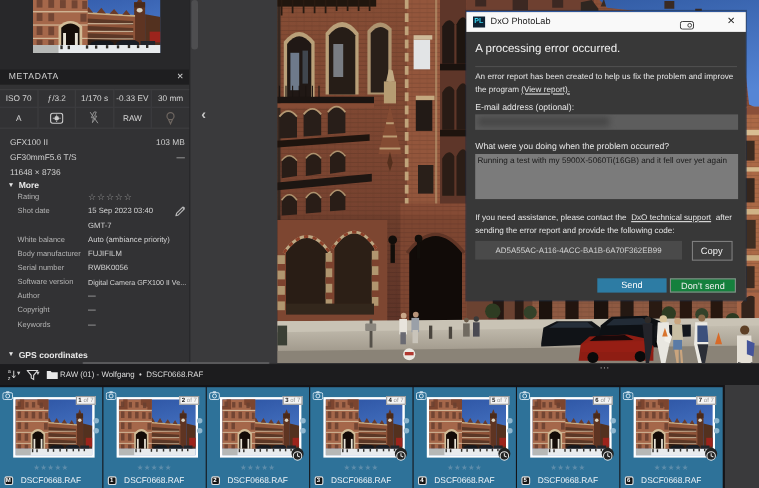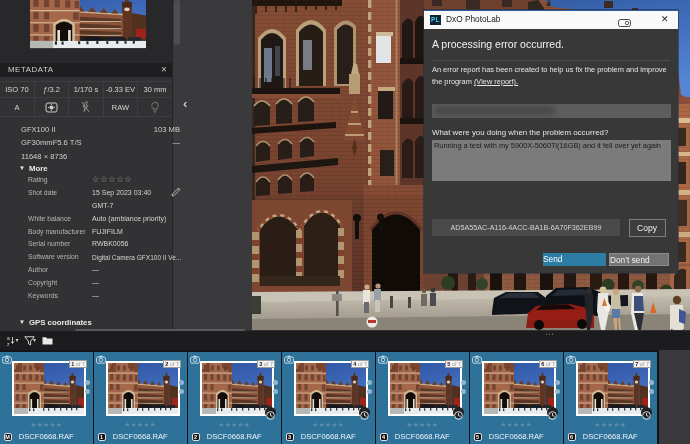--- a/index.html
+++ b/index.html
@@ -12,21 +12,21 @@
 #gutter{left:172px;top:0;width:80px;height:330px;background:#3a3a3c;border-left:1px solid #232325;}
 #vscroll{left:174px;top:0;width:6px;height:45px;background:#4e4e50;border-radius:3px;}
 #chev{left:183px;top:96px;width:12px;height:14px;color:#c8c8c8;font-size:13px;font-weight:bold;}
 #mdhead{left:0;top:0;width:172px;height:14.5px;background:#1e1e20;color:#d2d2d2;font-size:7.8px;font-weight:normal;letter-spacing:0.6px;line-height:14.5px;padding-left:8px;}
 #mdhead .x{position:absolute;right:5px;top:0;font-size:7.5px;letter-spacing:0;color:#cccccc;}
 table.exif{border-collapse:collapse;width:172px;table-layout:fixed;}
 table.exif td{border:1px solid #3e3e40;border-left:none;text-align:center;color:#d6d6d6;font-size:7.5px;height:16.5px;padding:0;}
 table.exif tr:first-child td{border-top:1px solid #3e3e40;}
 table.exif td:last-child{border-right:none;margin-left:10px;}
 table.exif tr:last-child td{height:19px;}
-.info{font-size:7.6px;color:#cfcfcf;position:absolute;left:12px;top:17px;width:172px;height:251px;}
+.info{font-size:7.6px;color:#cfcfcf;position:absolute;left:0;top:17px;width:172px;height:251px;}
 .irow{position:absolute;left:9px;}
 .irval{position:absolute;right:4px;}
 .shead{position:absolute;left:7px;color:#e8e8e8;font-size:7.8px;font-weight:bold;}
 .shead .tri{display:inline-block;font-size:6px;vertical-align:1px;margin-right:4px;}
 .lbl{position:absolute;left:16px;color:#b4b4b4;font-size:6.8px;white-space:nowrap;}
 .val{position:absolute;left:80px;color:#d4d4d4;font-size:7px;white-space:nowrap;}
 #hscroll{left:75px;top:329px;width:170px;height:2px;background:#59595b;border-radius:1px;}
 
 #toolbar{left:0;top:331px;width:690px;height:19px;background:#1c1c1e;color:#dddddd;font-size:7.2px;line-height:19px;}
 #tright{position:absolute;right:103px;top:0;}
@@ -55,22 +55,22 @@
 #dbody{position:absolute;left:0;top:17.5px;width:100%;bottom:0;color:#e6e6e6;font-size:8.7px;}
 #dhead{position:absolute;left:8px;top:9.5px;font-size:10.5px;color:#f2f2f2;}
 #dsep{position:absolute;left:8px;right:8px;top:31.5px;height:1px;background:#4e4e4e;}
 .dp{position:absolute;left:8px;right:8px;line-height:12.4px;font-size:7.4px;}
 .dlab{font-size:7.9px !important;}
 #demail{position:absolute;left:8px;right:7px;top:75.5px;height:13.5px;background:#5d5d5d;overflow:hidden;}
 #demail i{position:absolute;left:2px;top:2px;width:120px;height:9px;background:#474747;filter:blur(3px);}
 #dta{position:absolute;left:8px;right:7px;top:111px;height:41px;background:#7b7b7b;color:#1a1a1a;padding:1px 2px;white-space:nowrap;overflow:hidden;font-size:7.4px;}
 #dcode{position:absolute;left:8px;top:190.5px;width:188px;height:17px;background:#4a4a4a;color:#d4d4d4;text-align:center;line-height:17px;font-size:7.2px;}
 #dcopy{position:absolute;right:12px;top:190px;width:37px;height:18px;background:#3d3d3d;border:1px solid #7e7e7e;color:#f0f0f0;text-align:center;line-height:16px;font-size:8.5px;}
-#dsend{position:absolute;left:119px;top:224.5px;width:63px;height:13px;background:#2d7ca4;color:#ffffff;line-height:13px;font-size:8.3px;}
-#dnosend{position:absolute;right:8.5px;top:224px;width:60px;height:13.5px;background:#737373;border:1px solid #8c8c8c;color:#f0f0f0;text-align:left;line-height:12px;font-size:8.3px;}
+#dsend{position:absolute;left:119px;top:224.5px;width:63px;height:13px;background:#2d7ca4;color:#ffffff;text-align:center;line-height:13px;font-size:8.3px;}
+#dnosend{position:absolute;right:8.5px;top:224px;width:60px;height:13.5px;background:#15803d;border:1px solid #8c8c8c;color:#f0f0f0;text-align:center;line-height:12px;font-size:8.3px;}
 .und{text-decoration:underline;}
 </style></head>
 <body>
 <div id="stage">
 
   <svg class="abs" id="photo" style="left:252px;top:0" width="438" height="330" viewBox="0 0 438 330">
     <defs>
       <linearGradient id="bsky" x1="0" y1="0" x2="0.25" y2="1">
         <stop offset="0" stop-color="#335da6"></stop>
           <stop offset="1" stop-color="#5585d5"></stop>
@@ -421,25 +421,27 @@
 
   <div class="abs" id="dlg">
     <div id="dtitle"><span class="ic">PL</span><span class="tt">DxO PhotoLab</span><span class="fb"><svg width="13" height="8" viewBox="0 0 13 8">
             <rect x="0.5" y="0.5" width="12" height="7" rx="2" fill="none" stroke="#333333" stroke-width="0.9"></rect>
             <circle cx="9" cy="4" r="1.7" fill="none" stroke="#333333" stroke-width="0.8"></circle>
           </svg></span><span class="xx">✕</span></div>
     <div id="dbody">
       <div id="dhead">A processing error occurred.</div>
       <div id="dsep"></div>
       <div class="dp" style="top:35px">An error report has been created to help us fix the problem and improve<br>the program <span class="und">(View report).</span></div>
+      <div class="dp dlab" style="top:63.5px">E-mail address (optional):</div>
       <div id="demail">
           <i></i>
         </div>
       <div class="dp dlab" style="top:98.5px">What were you doing when the problem occurred?</div>
       <div id="dta">Running a test with my 5900X-5060Ti(16GB) and it fell over yet again</div>
+      <div class="dp" style="top:163px">If you need assistance, please contact the &nbsp;<span class="und">DxO technical support</span>&nbsp; after<br>sending the error report and provide the following code:</div>
       <div id="dcode">AD5A55AC-A116-4ACC-BA1B-6A70F362EB99</div>
       <div id="dcopy">Copy</div>
       <div id="dsend">Send</div>
       <div id="dnosend">Don’t send</div>
     </div>
   </div>
 
   <div class="abs" id="toolbar">
     <svg width="11" height="11" viewBox="0 0 11 11" style="position:absolute;left:7px;top:4px">
         <text x="0" y="4.5" font-size="5" fill="#d8d8d8" font-family="Liberation Sans">a</text>
@@ -447,20 +449,21 @@
         <path d="M5.5,2 L5.5,8 M4,6.5 L5.5,8.5 L7,6.5" stroke="#d8d8d8" stroke-width="0.9" fill="none"></path>
       </svg>
     <span style="position:absolute;left:15.5px;top:0;color:#cccccc;font-size:6px">▾</span>
     <svg width="11" height="10" viewBox="0 0 11 10" style="position:absolute;left:24px;top:5px">
         <path d="M0.8,0.8 L10.2,0.8 L6.6,5.2 L6.6,9 L4.4,7.6 L4.4,5.2 Z" fill="none" stroke="#d8d8d8" stroke-width="1"></path>
       </svg>
     <span style="position:absolute;left:33px;top:0;color:#cccccc;font-size:6px">▾</span>
     <svg width="11" height="9" viewBox="0 0 11 9" style="position:absolute;left:42px;top:5px">
         <path d="M0.5,1.2 L4,1.2 L5,2.4 L10.5,2.4 L10.5,8.5 L0.5,8.5 Z" fill="#e8e8e8"></path>
       </svg>
+    <span style="position:absolute;left:54.5px;top:0">RAW (01) - Wolfgang&nbsp; • &nbsp;DSCF0668.RAF</span>
     <span id="grip">⋯</span>
   </div>
 
   <div class="abs" id="strip">
       <div class="tile" style="left: 0px;">
         <svg class="camico" width="10" height="9" viewBox="0 0 10 9">
           <rect x="0.6" y="2" width="8.8" height="6.2" rx="1.4" fill="none" stroke="#cfe2ee" stroke-width="0.9"></rect>
           <rect x="3.4" y="0.7" width="3.2" height="1.6" rx="0.6" fill="#cfe2ee"></rect>
           <circle cx="5" cy="5" r="1.8" fill="none" stroke="#cfe2ee" stroke-width="0.9"></circle>
         </svg>

